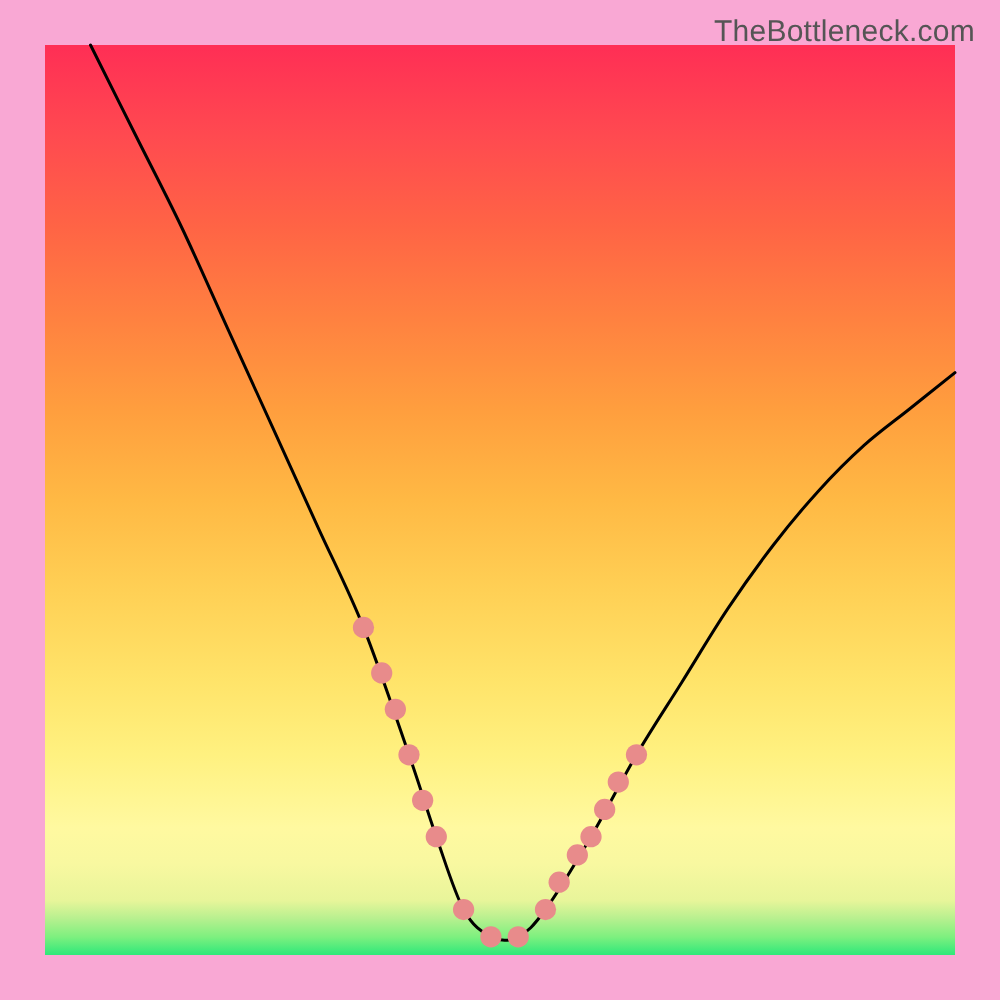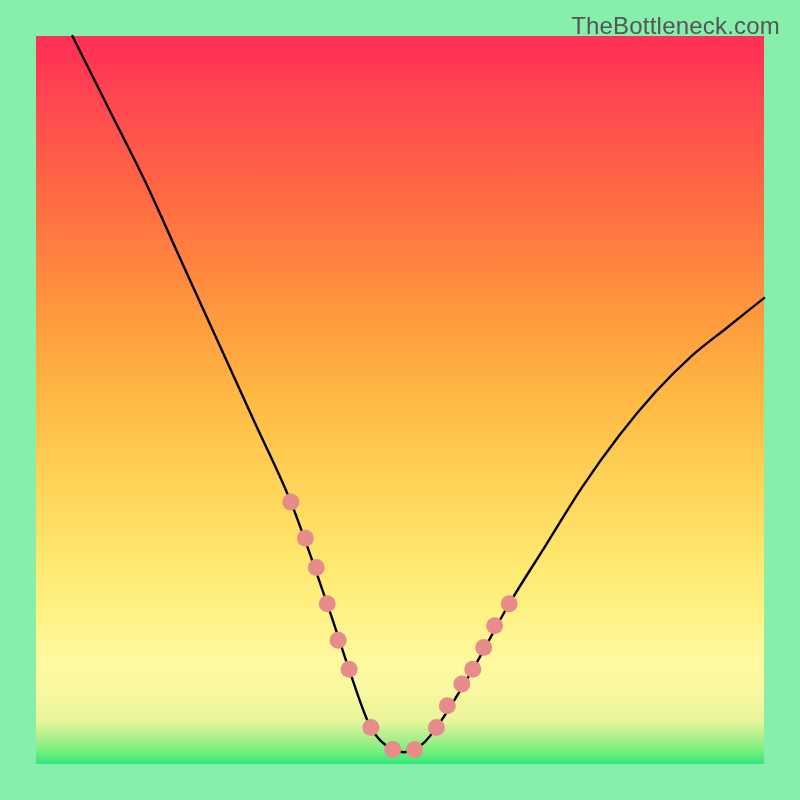--- a/index.html
+++ b/index.html
@@ -8,21 +8,21 @@
     width: 800px;
     height: 800px;
     overflow: hidden;
     background: #000;
     font-family: Arial, Helvetica, sans-serif;
   }
   .frame {
     position: relative;
     width: 800px;
     height: 800px;
-    background: #86efac;
+    background: #f9a8d4;
   }
   .plot-area {
     position: absolute;
     left: 36px;
     top: 36px;
     width: 728px;
     height: 728px;
     background: linear-gradient(to top,
       #2EE87A 0%,
       #7EF07F 2%,

